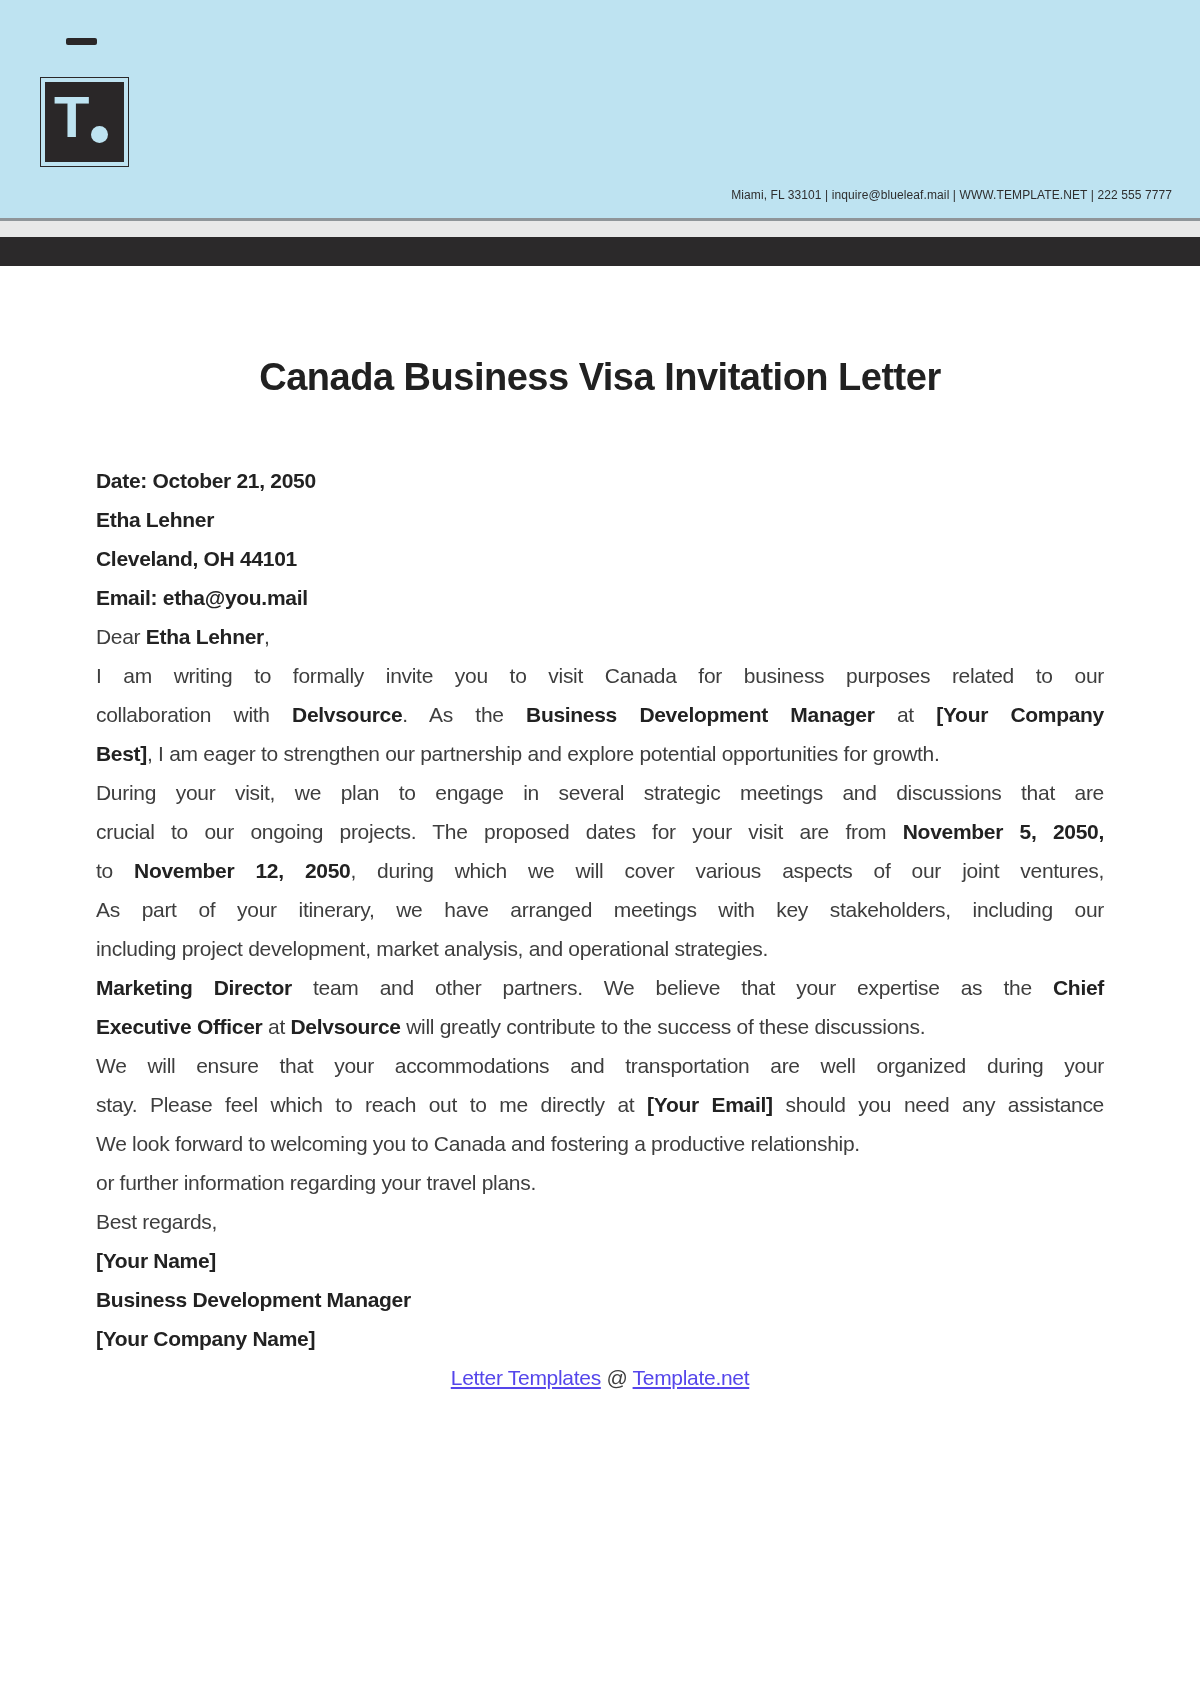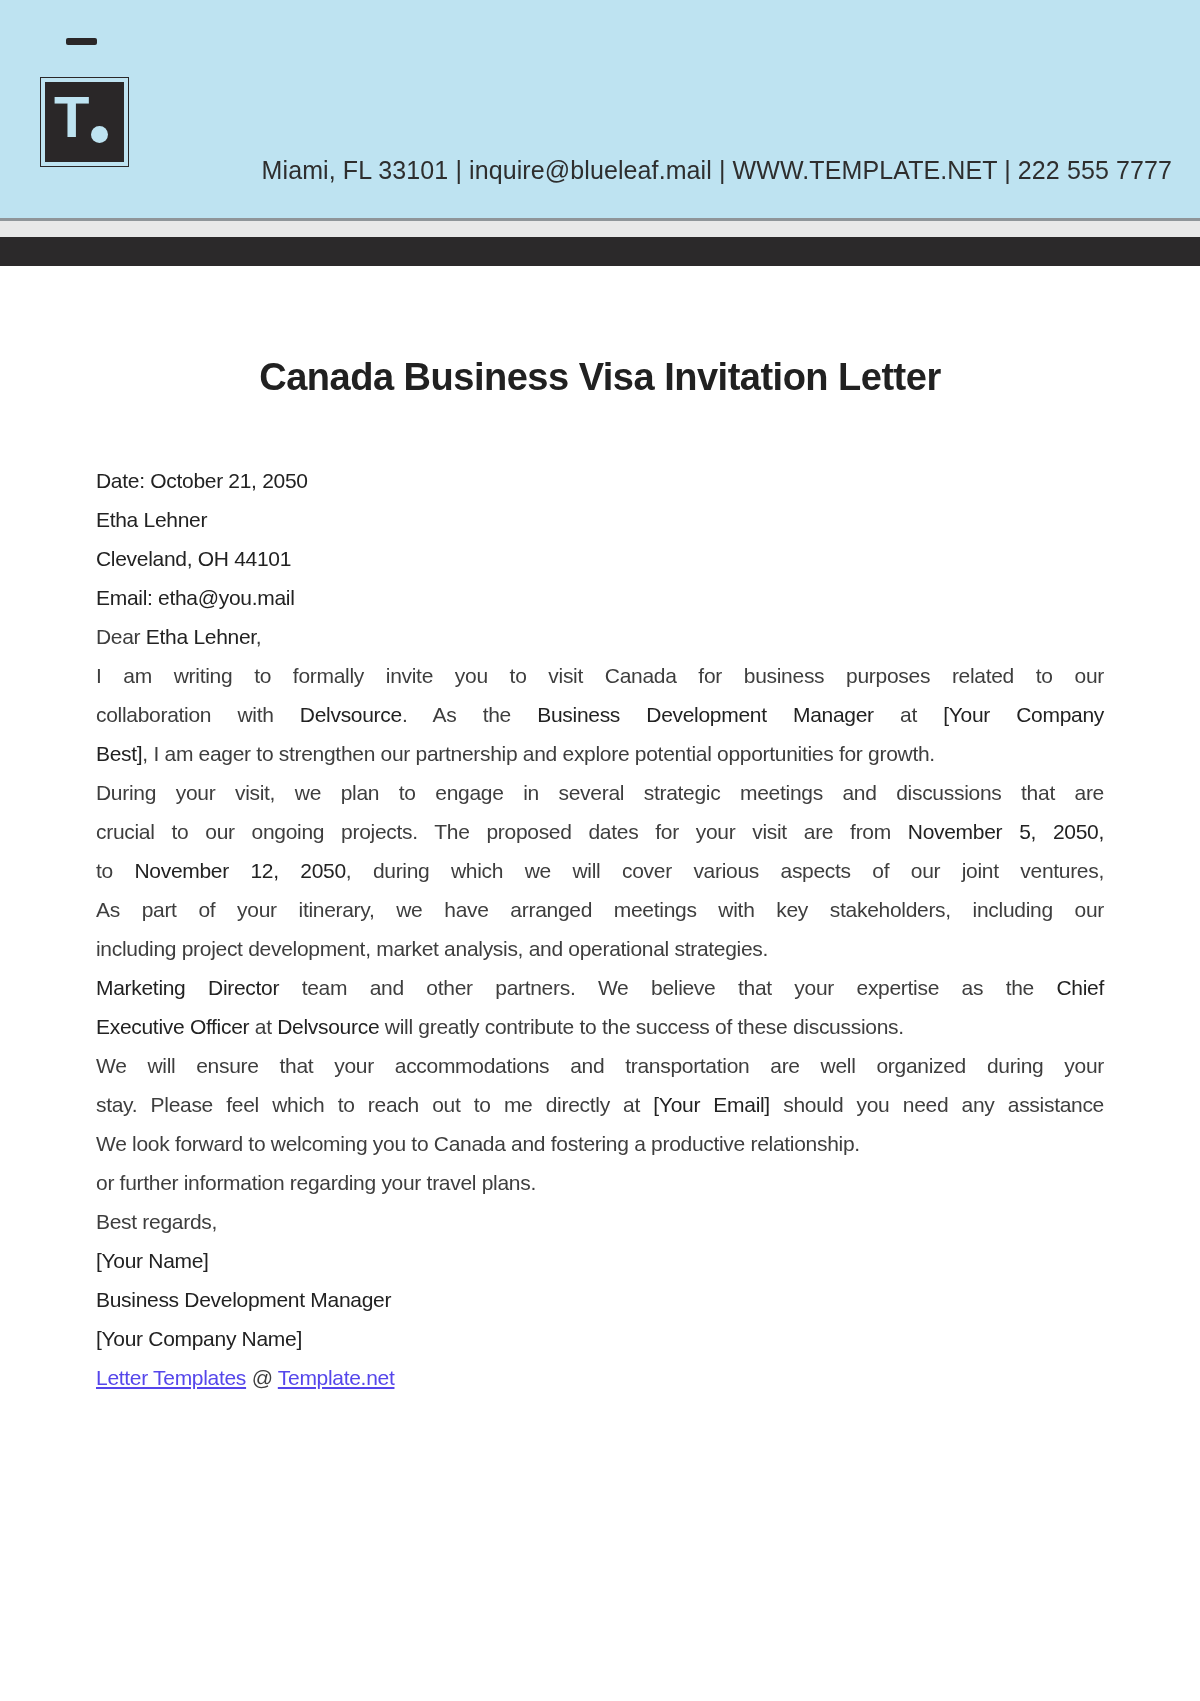--- a/index.html
+++ b/index.html
@@ -50,22 +50,22 @@
   }
   .logo-dot {
     position: absolute;
     left: 46px; top: 44px;
     width: 17px; height: 17px;
     border-radius: 50%;
     background: #bee3f1;
   }
   .contact-line {
     position: absolute;
-    right: 28px; top: 156px;
-    font-size: 25px;
+    right: 28px; top: 188px;
+    font-size: 12px;
     color: #2e2e2e;
     letter-spacing: 0.1px;
     white-space: nowrap;
   }
   .divider-line { width: 100%; height: 3px;  background: #8f9599; }
   .divider-strip{ width: 100%; height: 16px; background: #e8e8e8; }
   .band-dark    { width: 100%; height: 29px; background: #2b292a; }
 
   
   .content {
@@ -84,26 +84,27 @@
     margin-top: 61px;
   }
   .bline {
     font-size: 21px;
     line-height: 39px;
     color: #3e3e3e;
     letter-spacing: -0.3px;
   }
   .bline.just { text-align: justify; text-align-last: justify; }
   .bline.left { text-align: left; }
-  .bline .b   { font-weight: normal; color: #222222; }
+  .bline .b   { font-weight: bold; color: #222222; }
 
   
   .footer-line {
     font-size: 21px;
     line-height: 39px;
+    text-align: center;
     color: #3e3e3e;
     letter-spacing: -0.3px;
   }
   .footer-line a {
     color: #5546eb;
     text-decoration: underline;
     cursor: pointer;
   }
 </style>
 </head>

